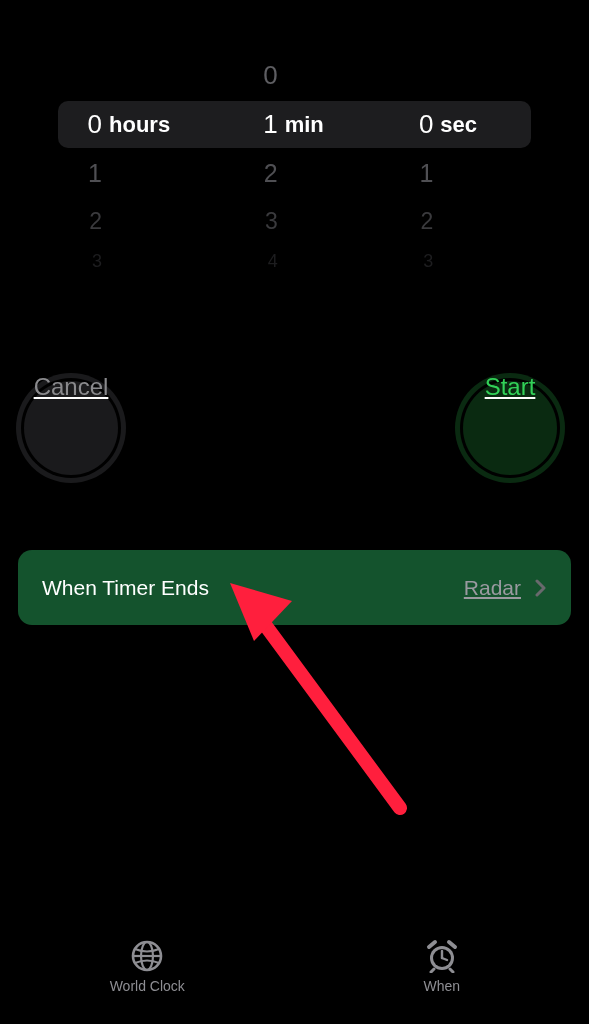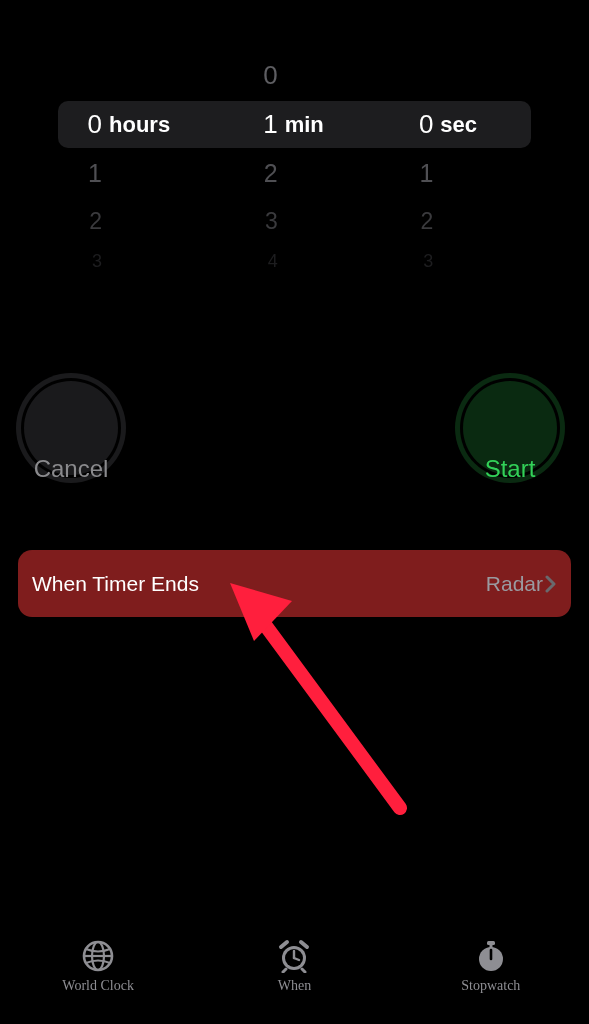--- a/index.html
+++ b/index.html
@@ -78,23 +78,24 @@
   .picker-col.mins  .num { min-width: 20px; text-align:right; display:inline-block;}
   .picker-col.secs  .num { min-width: 20px; text-align:right; display:inline-block;}
 
   
   .btn-round {
     position: absolute;
     width: 110px;
     height: 110px;
     border-radius: 55px;
     display: flex;
-    align-items: flex-end;
+    align-items: flex-start;
     justify-content: center;
     font-size: 24px;
+    text-decoration: underline;
   }
   .btn-ring {
     position: absolute;
     inset: 0;
     border-radius: 55px;
   }
   .btn-inner {
     position: absolute;
     inset: 5px;
     border-radius: 50px;
@@ -114,30 +115,30 @@
      position:absolute; inset:8px; border-radius:48px; background:#0a2a11;
   }
   .btn-start .btn-label { color: #32d158; }
 
   
   .option-row {
     position: absolute;
     top: 550px;
     left: 18px;
     right: 18px;
-    height: 67px;
-    background: #7f1d1d;
+    height: 75px;
+    background: #14532d;
     border-radius: 14px;
     display: flex;
     align-items: center;
-    padding: 0 14px;
+    padding: 0 24px;
     font-size: 21px;
   }
   .option-row .title { color: #fff; flex: 1; }
-  .option-row .value { color: #9a9aa0; font-size: 21px; margin-right: 2px; }
+  .option-row .value { color: #9a9aa0; font-size: 21px; margin-right: 14px; text-decoration: underline; }
   .chevron { color: #69696d; }
   .chevron svg { display:block; }
 
   
   .arrow {
     position: absolute;
     top: 583px;
     left: 230px;
     width: 180px;
     height: 235px;
@@ -150,21 +151,20 @@
     position: absolute;
     left: 0;
     right: 0;
     bottom: 0;
     height: 94px;
     background: #000;
     display: flex;
     justify-content: space-around;
     align-items: flex-start;
     padding-top: 8px;
-    font-family: Liberation Serif, serif;
   }
   .tab {
     flex: 1;
     display: flex;
     flex-direction: column;
     align-items: center;
     gap: 4px;
     color: #8e8e93;
     font-size: 14px;
   }
@@ -284,24 +284,13 @@
         <line x1="18" y1="19" x2="18" y2="12" stroke="#8e8e93" stroke-width="2.4" stroke-linecap="round"></line>
         <line x1="18" y1="19" x2="23" y2="21" stroke="#8e8e93" stroke-width="2.4" stroke-linecap="round"></line>
         <path d="M5 8 L11 3" stroke="#8e8e93" stroke-width="4" stroke-linecap="round"></path>
         <path d="M31 8 L25 3" stroke="#8e8e93" stroke-width="4" stroke-linecap="round"></path>
         <line x1="10" y1="30" x2="7" y2="33" stroke="#8e8e93" stroke-width="3" stroke-linecap="round"></line>
         <line x1="26" y1="30" x2="29" y2="33" stroke="#8e8e93" stroke-width="3" stroke-linecap="round"></line>
       </svg>
     </span>
     <span>When</span>
   </div>
-  <div class="tab">
-    <span class="ticon">
-      <svg width="32" height="34" viewBox="0 0 32 34">
-        <circle cx="16" cy="20" r="12" fill="#8e8e93"></circle>
-        <rect x="12" y="2" width="8" height="4" rx="1.5" fill="#8e8e93"></rect>
-        <rect x="14.5" y="5" width="3" height="4" fill="#8e8e93"></rect>
-        <line x1="16" y1="20" x2="16" y2="11" stroke="#000" stroke-width="2.6" stroke-linecap="round"></line>
-      </svg>
-    </span>
-    <span>Stopwatch</span>
-  </div>
 </div>
 
 </body></html>

